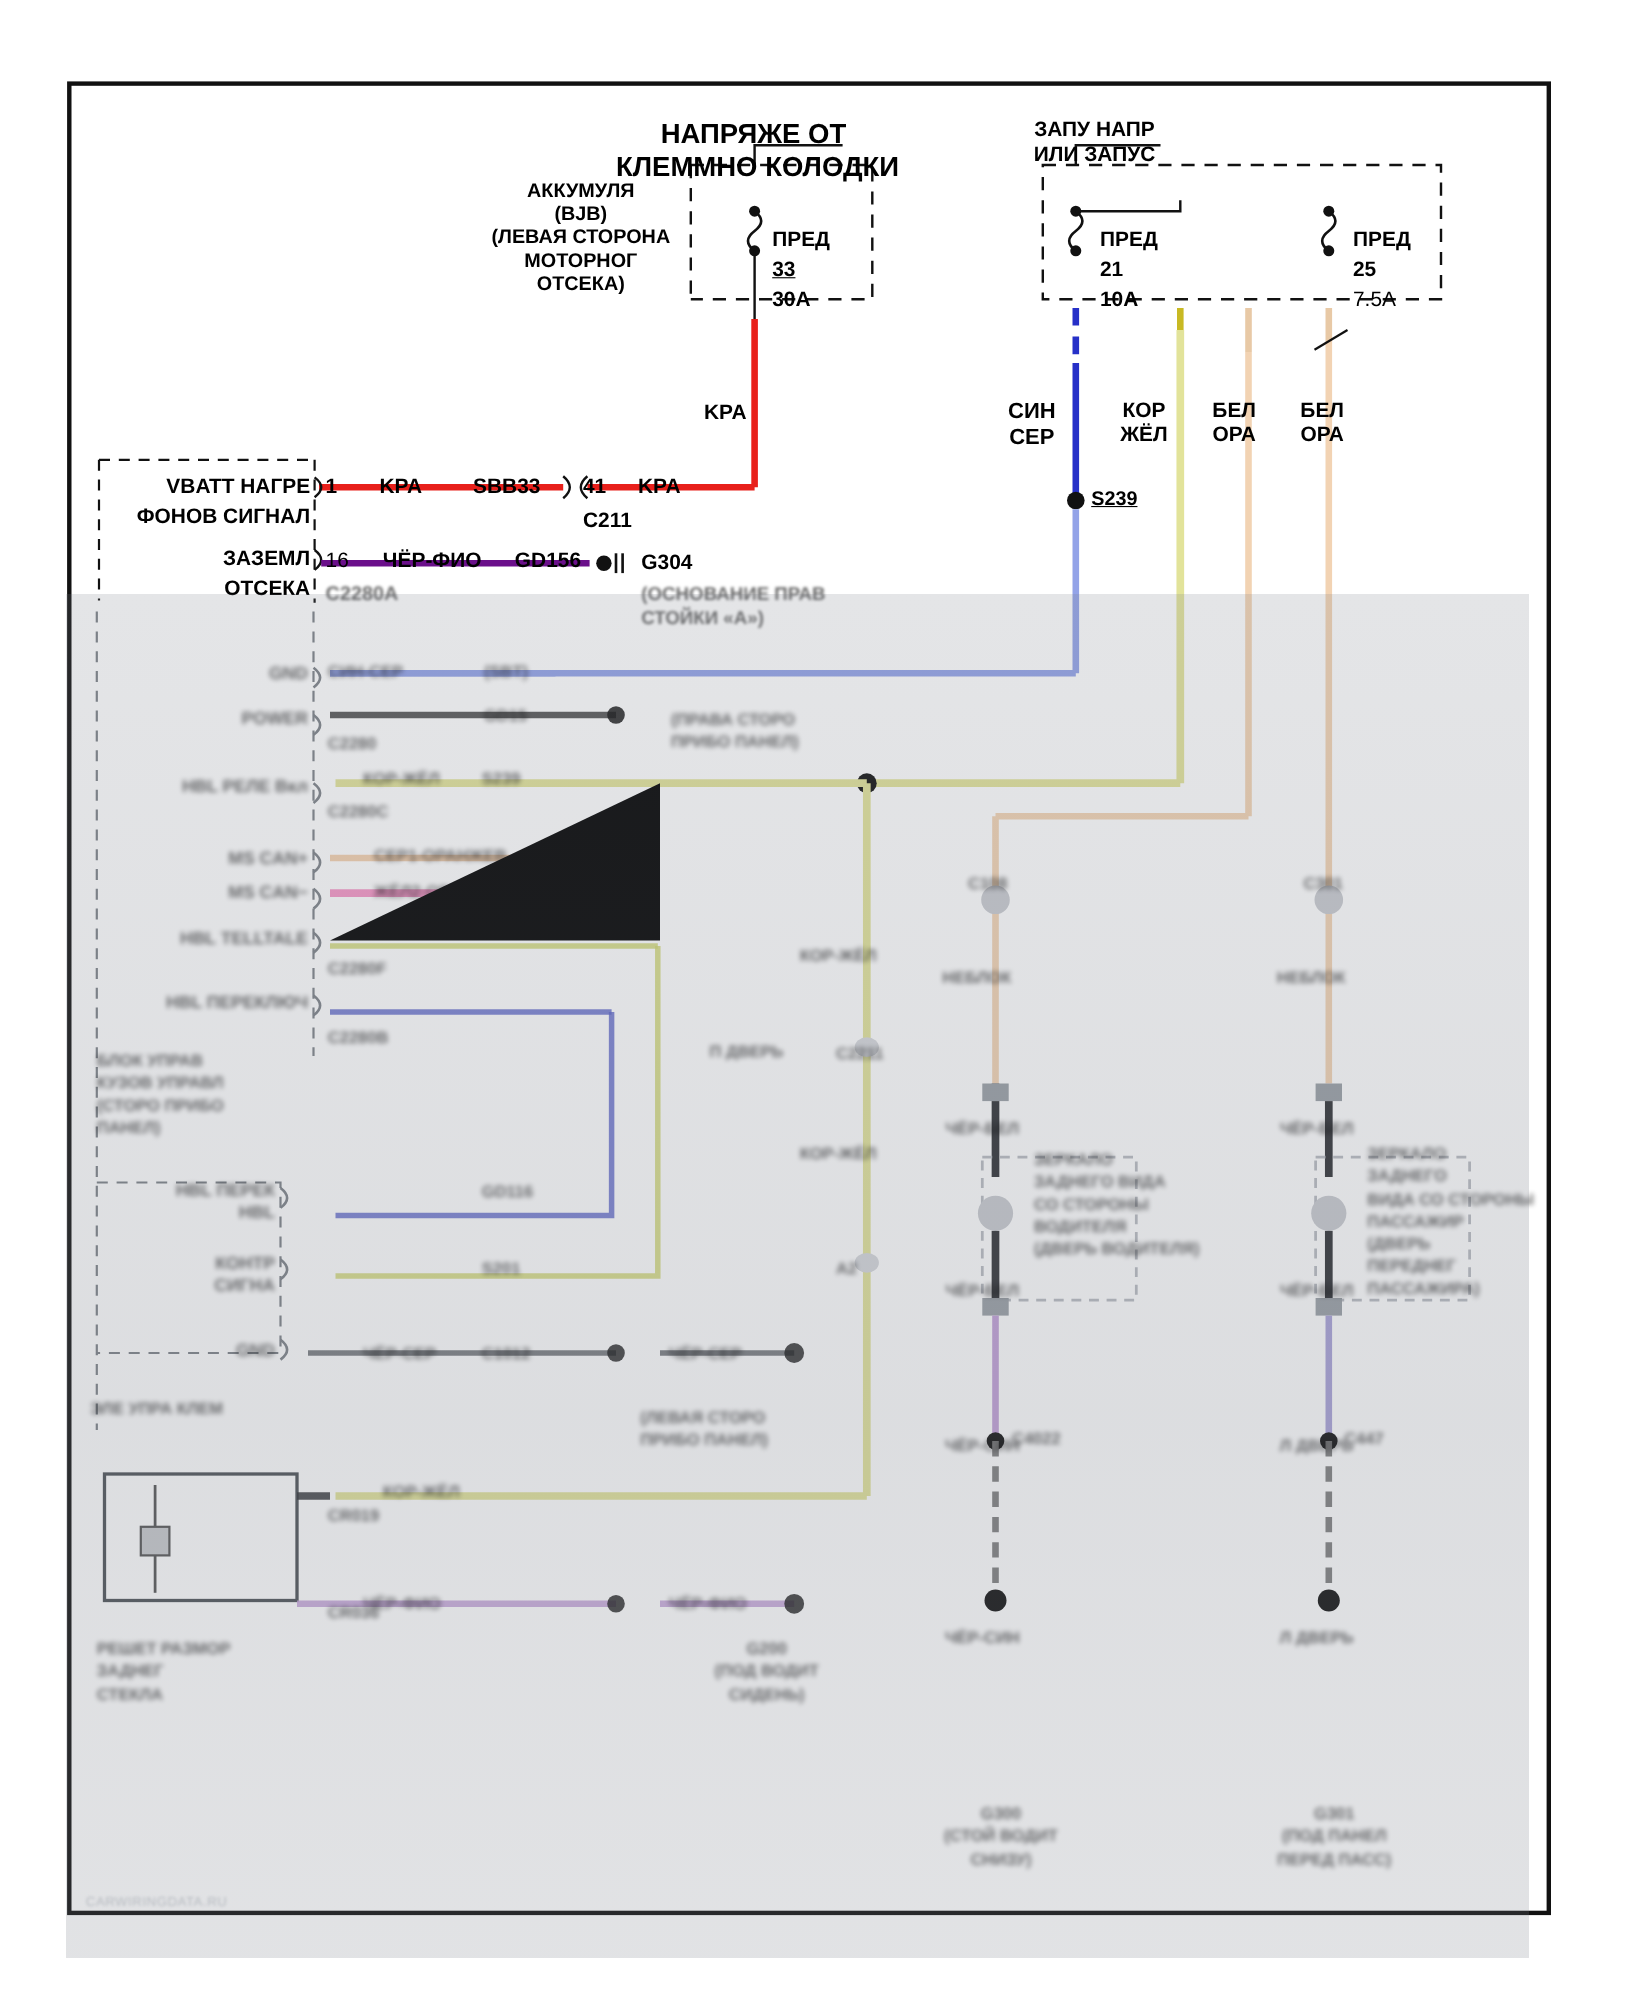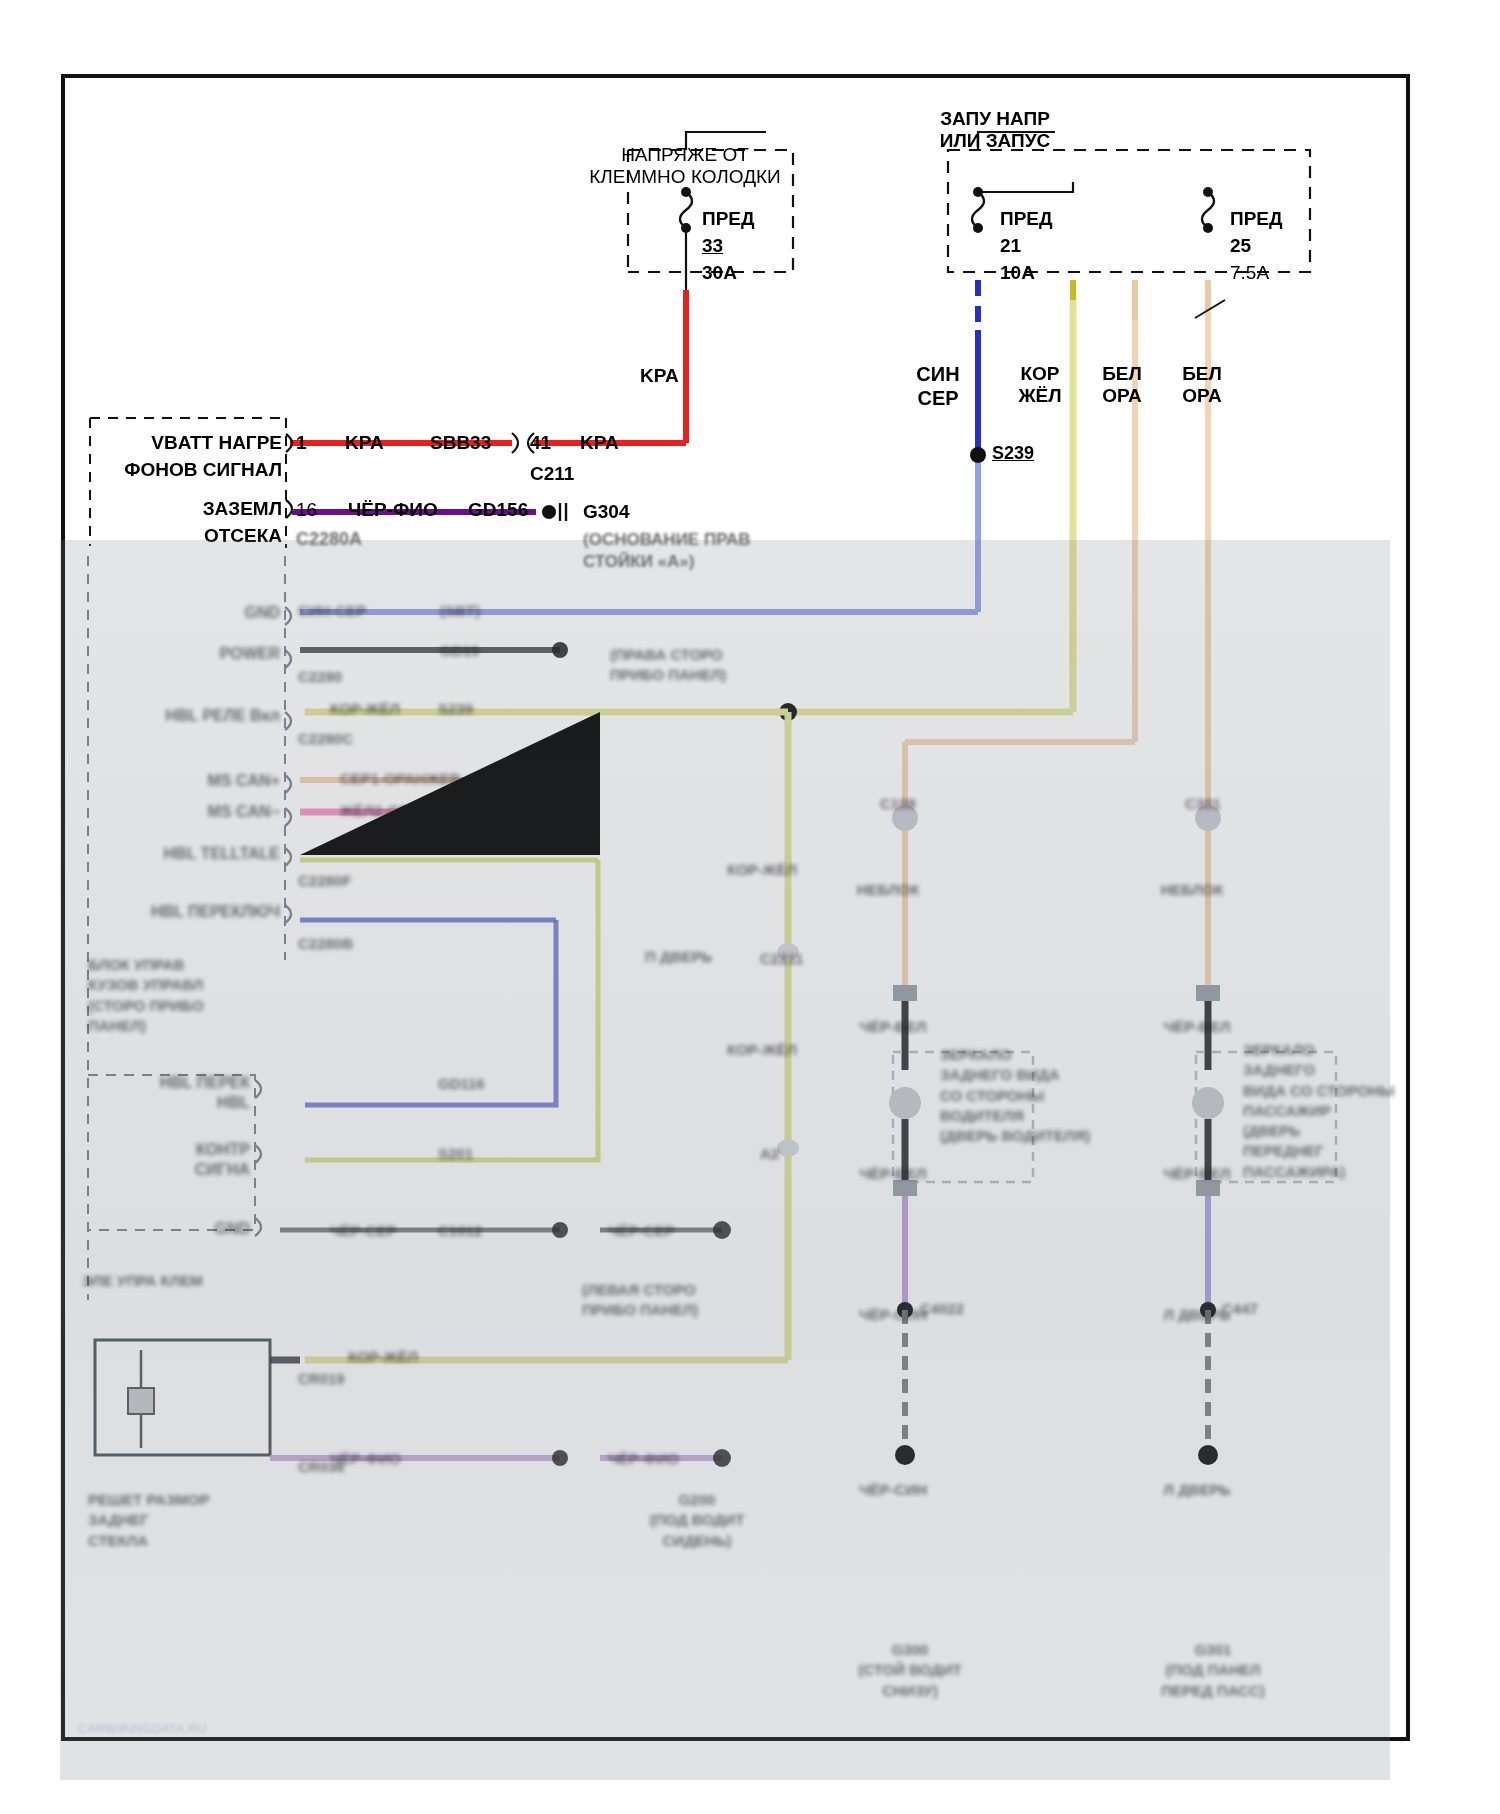--- a/index.html
+++ b/index.html
@@ -168,25 +168,30 @@
       <path d="M600 1230 L722 1230" stroke="#5b5f64" stroke-width="5" opacity=".8"></path>
       <circle cx="722" cy="1230" r="9" fill="#111" opacity=".8"></circle>
       <path d="M270 1360 L300 1360" stroke="#2f3135" stroke-width="7" opacity=".85"></path>
       <path d="M270 1458 L560 1458" stroke="#c2a0d8" stroke-width="6" opacity=".85"></path>
       <circle cx="560" cy="1458" r="8" fill="#111" opacity=".8"></circle>
       <path d="M600 1458 L722 1458" stroke="#c2a0d8" stroke-width="6" opacity=".85"></path>
       <circle cx="722" cy="1458" r="9" fill="#111" opacity=".8"></circle>
     </g>
   </svg>
 
-  <div class="lbl c" style="left:560px;top:108px;width:250px;font-size:19px;font-weight:400;margin-top:36px;">НАПРЯЖЕ ОТ
+  <div class="lbl c" style="left:560px;top:108px;width:250px;font-size:25px;font-weight:700;">НАПРЯЖЕ ОТ
 КЛЕММНО КОЛОДКИ</div>
   <div class="lbl c" style="left:880px;top:108px;width:230px;font-size:19px;font-weight:700;">ЗАПУ НАПР
 ИЛИ ЗАПУС</div>
 
+  <div class="lbl c" style="left:418px;top:163px;width:220px;font-size:18px;font-weight:700;">АККУМУЛЯ
+(BJB)
+(ЛЕВАЯ СТОРОНА
+МОТОРНОГ
+ОТСЕКА)</div>
 
   <div class="lbl" style="left:702px;top:208px;font-size:19px;font-weight:700;">ПРЕД</div>
   <div class="lbl" style="left:702px;top:235px;font-size:19px;font-weight:700;text-decoration:underline;">33</div>
   <div class="lbl" style="left:702px;top:262px;font-size:19px;font-weight:700;">30A</div>
 
   <div class="lbl" style="left:1000px;top:208px;font-size:19px;font-weight:700;">ПРЕД</div>
   <div class="lbl" style="left:1000px;top:235px;font-size:19px;font-weight:700;">21</div>
   <div class="lbl" style="left:1000px;top:262px;font-size:19px;font-weight:700;">10A</div>
 
   <div class="lbl" style="left:1230px;top:208px;font-size:19px;font-weight:700;">ПРЕД</div>

